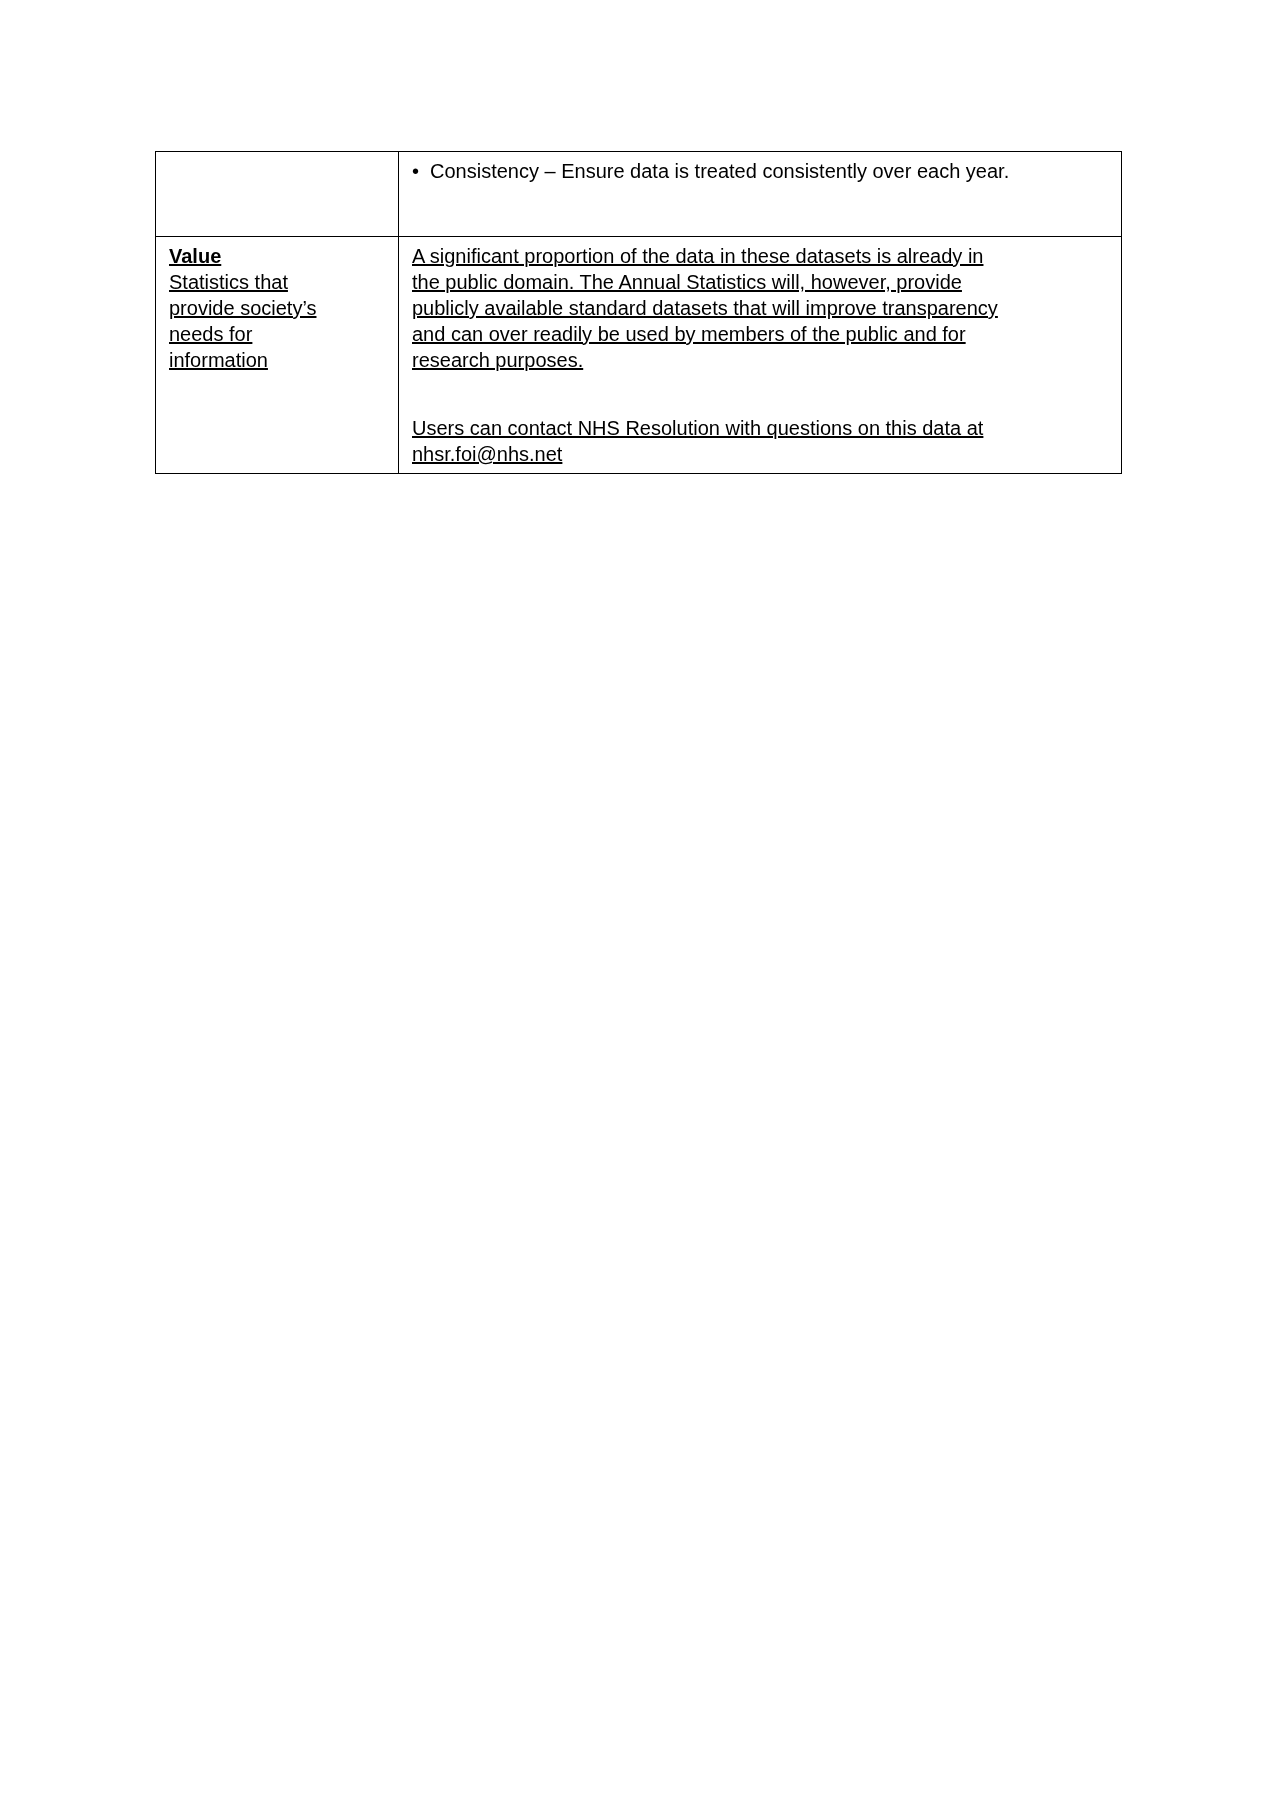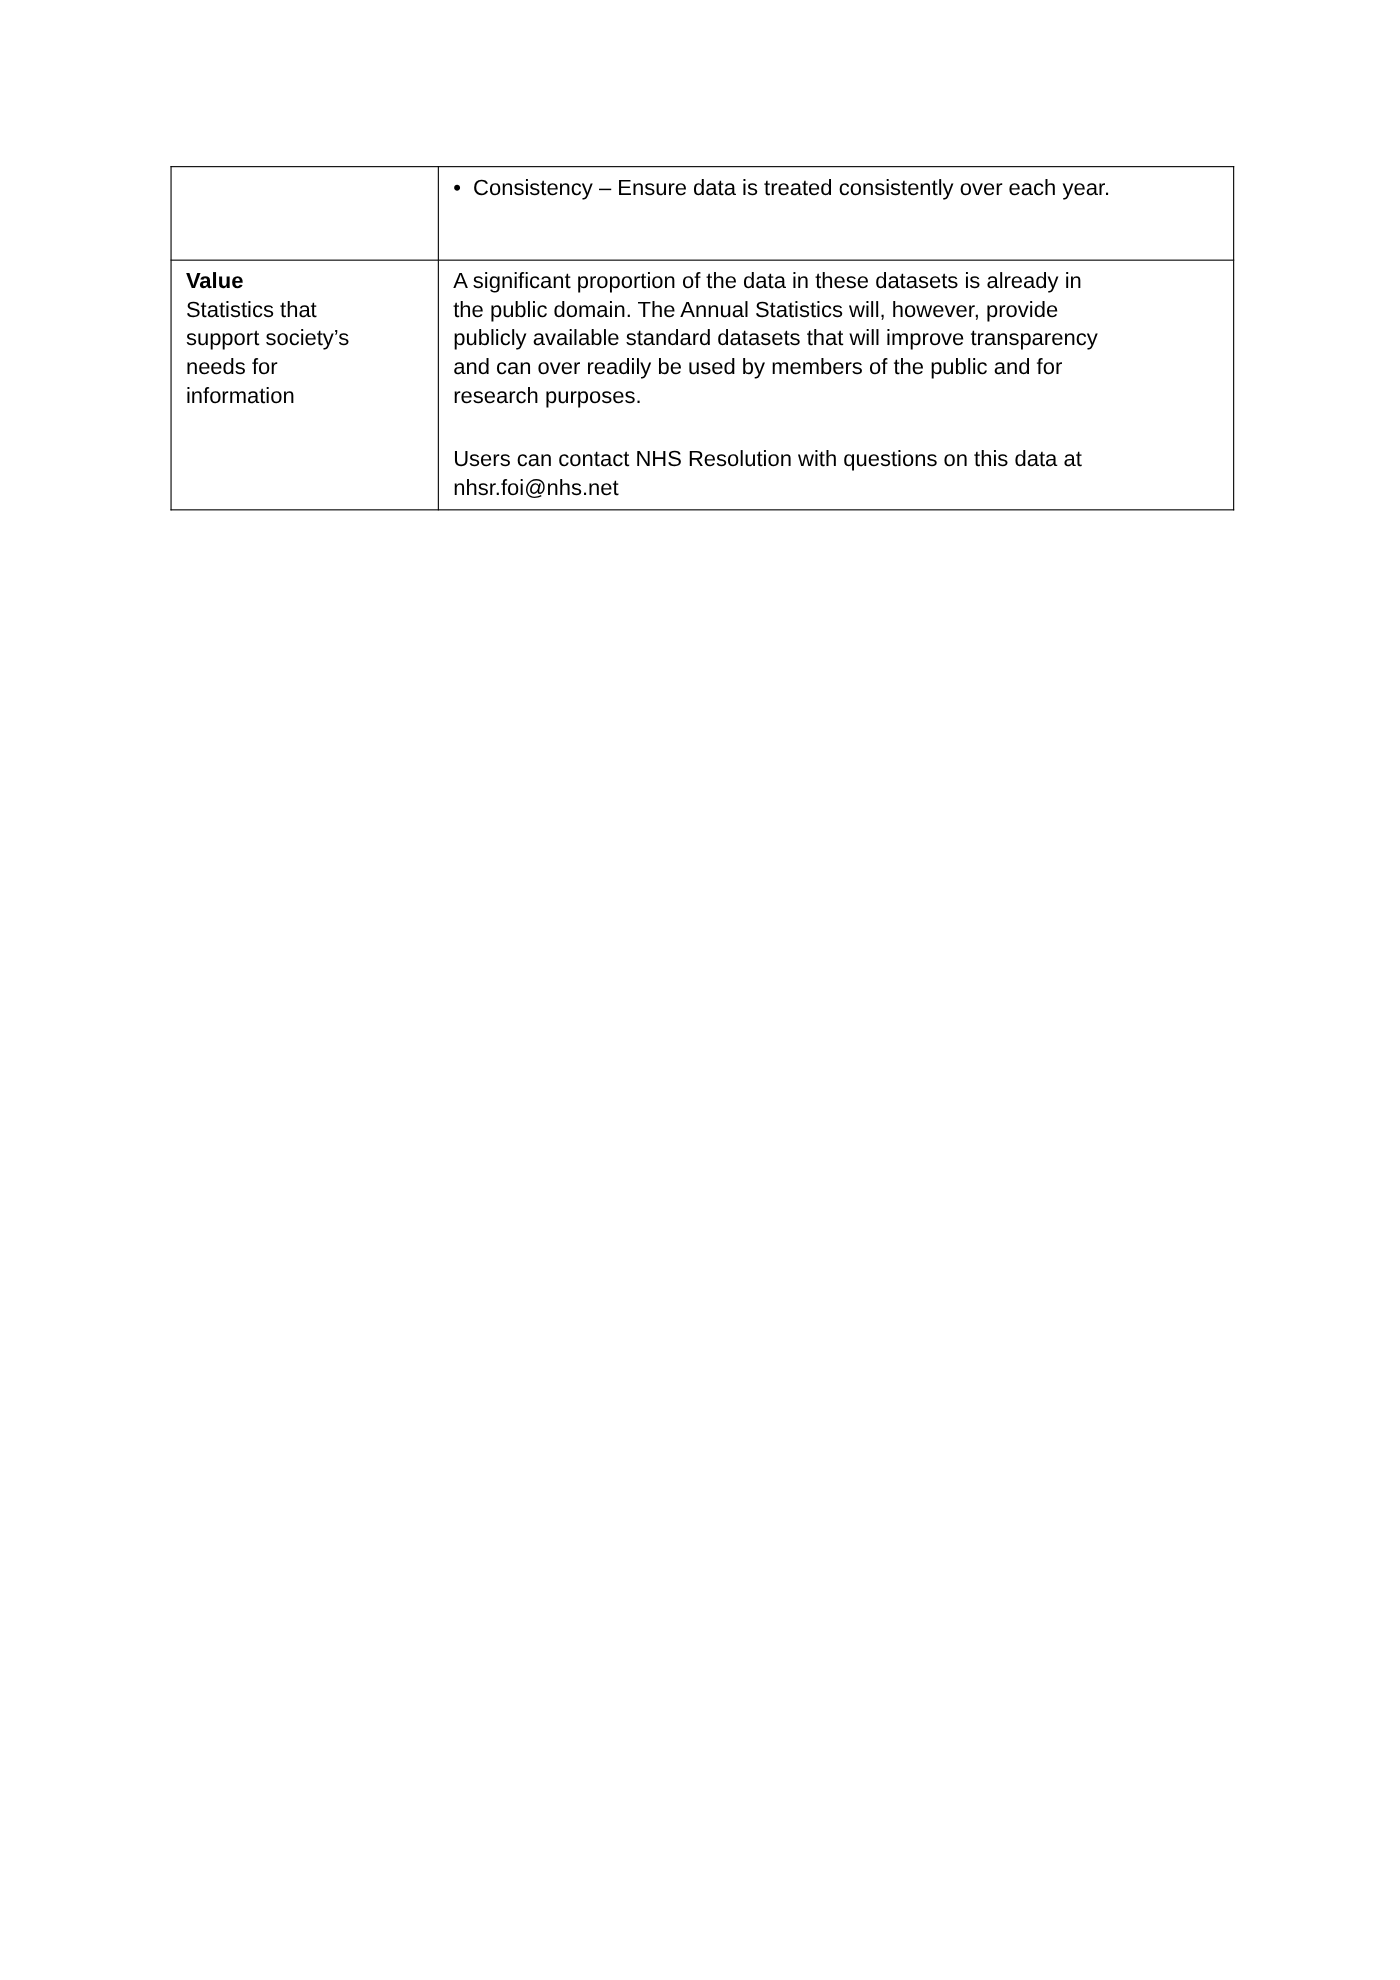--- a/index.html
+++ b/index.html
@@ -28,29 +28,29 @@
   col.col-content { width: 723px; }
   td.cell {
     border: 1.5px solid #000000;
     vertical-align: top;
     padding: 6px 12px 6px 13px;
     font-size: 20px;
     line-height: 26px;
     color: #000000;
   }
   tr.row-consistency td.cell { height: 72px; }  
-  tr.row-value td.cell       { height: 200px; }
+  tr.row-value td.cell       { height: 200px; text-decoration: underline; }
   p { margin: 0; }
   .prewrap { white-space: pre-line; }
   .label-heading { font-weight: bold; }
   .bullet-glyph {
     display: inline-block;
     margin-right: 11px;
   }
-  .contact-para { margin-top: 32px; }
+  .contact-para { margin-top: 42px; }
 </style>
 </head>
 <body>
 
 <div class="page">
   <table class="doc-table">
     <colgroup>
       <col class="col-label">
       <col class="col-content">
     </colgroup>
@@ -58,21 +58,21 @@
       <tr class="row-consistency">
         <td class="cell label-cell"></td>
         <td class="cell content-cell">
           <p class="bullet-line"><span class="bullet-glyph">•</span><span>Consistency – Ensure data is treated consistently over each year.</span></p>
         </td>
       </tr>
       <tr class="row-value">
         <td class="cell label-cell">
           <p class="label-heading">Value</p>
           <p class="label-body prewrap">Statistics that
-support society’s
+provide society’s
 needs for
 information</p>
         </td>
         <td class="cell content-cell">
           <p class="para prewrap">A significant proportion of the data in these datasets is already in
 the public domain. The Annual Statistics will, however, provide
 publicly available standard datasets that will improve transparency
 and can over readily be used by members of the public and for
 research purposes.</p>
           <p class="para prewrap contact-para">Users can contact NHS Resolution with questions on this data at

